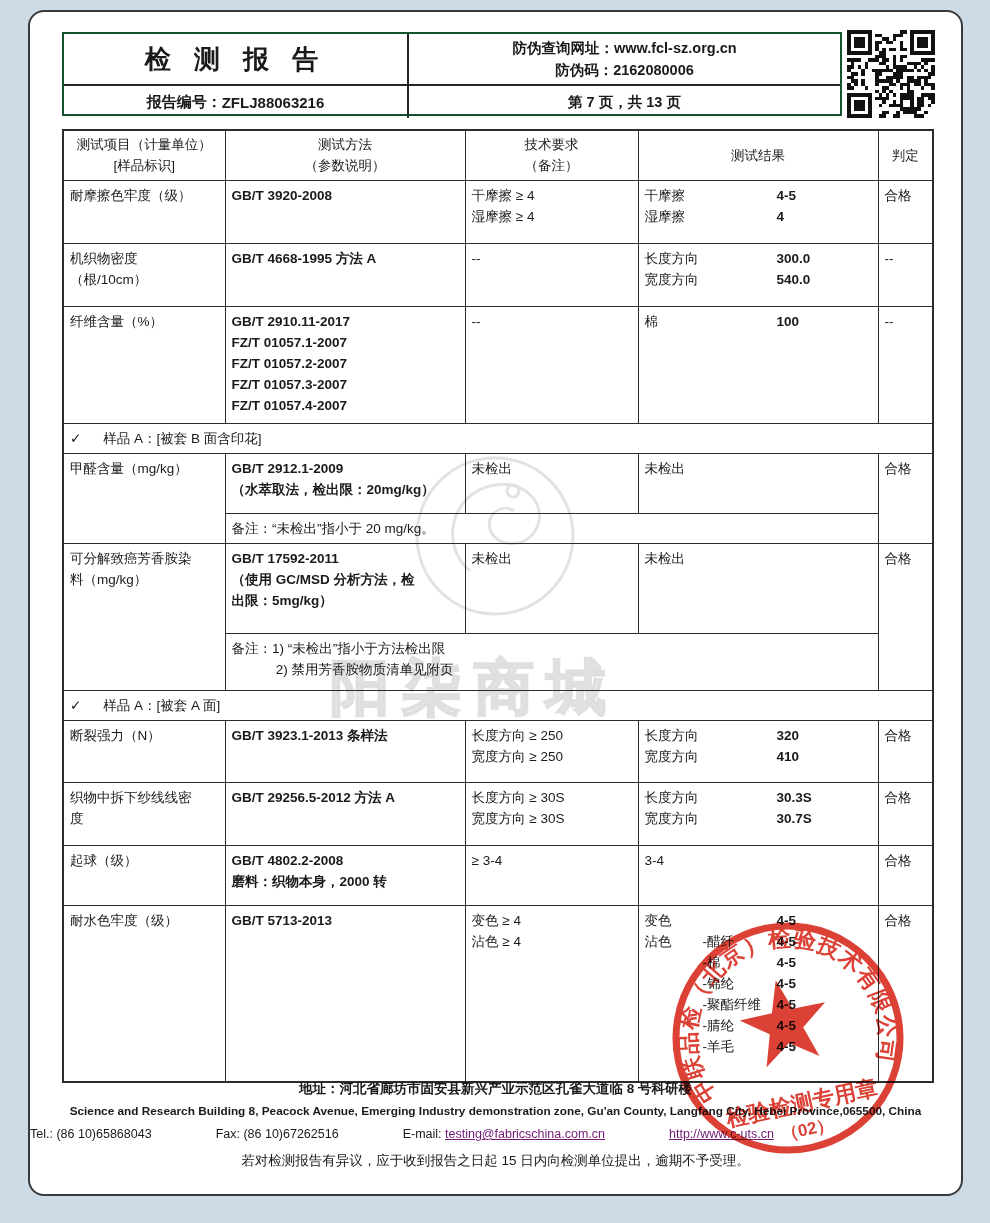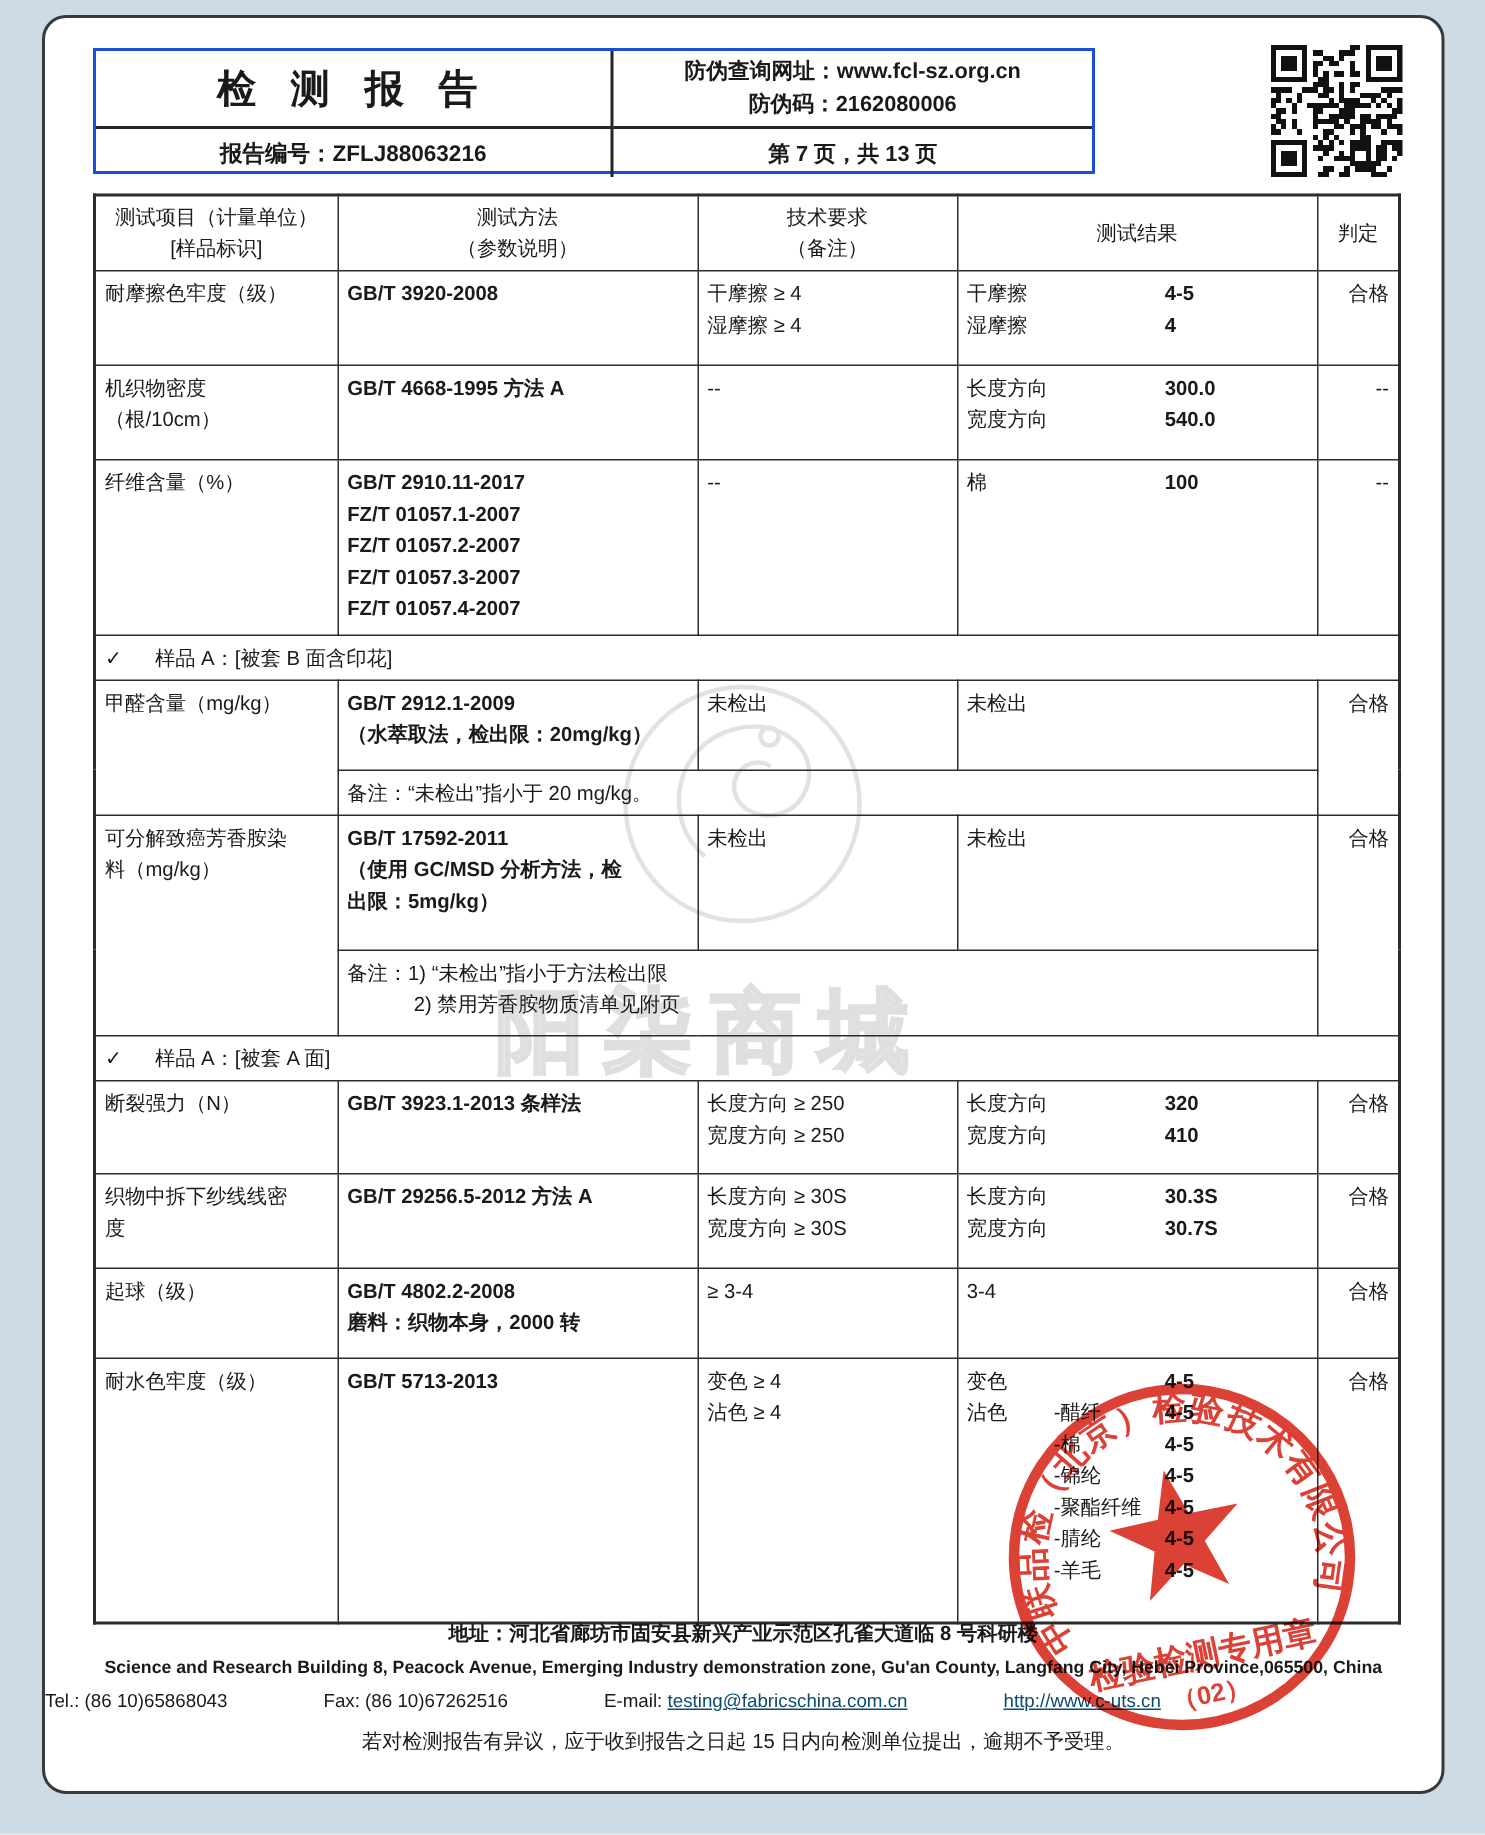--- a/index.html
+++ b/index.html
@@ -8,23 +8,23 @@
     background:#ccdbe6;
     font-family:"Liberation Sans", sans-serif;
     color:#1a1a1a;
   }
   .card{
     position:absolute;left:28px;top:10px;width:931px;height:1182px;
     background:#ffffff;border:2.5px solid #3a3a3a;border-radius:16px;
   }
   
   .hdr{
-    position:absolute;left:32px;top:20px;width:668px;height:84px;
+    position:absolute;left:32px;top:20px;width:780px;height:84px;
     display:grid;grid-template-columns:345px 1fr;grid-template-rows:52px 32px;
-    border:2px solid #1d4ed8;box-sizing:border-box;z-index:2;background:transparent;
+    border:2px solid #14532d;box-sizing:border-box;z-index:2;background:transparent;
   }
   .hcell{display:flex;align-items:center;justify-content:center;box-sizing:border-box}
   .title-cell{border-right:2px solid #262626;border-bottom:2px solid #262626;
     font-size:26px;font-weight:bold;letter-spacing:8px}
   .anti-cell{border-bottom:2px solid #262626;flex-direction:column;font-size:14.5px;line-height:22px;font-weight:bold}
   .repno-cell{border-right:2px solid #262626;font-weight:bold;font-size:15px}
   .page-cell{font-size:14.5px;font-weight:bold}
   .qr{position:absolute;left:817px;top:18px;width:88px;height:88px;z-index:2}
   
   table.main{
@@ -33,21 +33,21 @@
     font-size:13.5px;z-index:2;background:transparent;
     border:2px solid #2c2c2c;
   }
   .main th,.main td{border:1.5px solid #2c2c2c;vertical-align:top;padding:4px 6px;line-height:21px;font-weight:400;box-sizing:border-box;overflow:hidden}
   .main thead th{text-align:center;vertical-align:middle;padding:2px;height:50px;font-weight:400}
   .methc div{font-weight:bold}
   .rline{white-space:nowrap}
   .rl{display:inline-block;min-width:58px}
   .rs{display:inline-block;min-width:74px}
   .rv{font-weight:bold}
-  .vc{text-align:right}
+  .vc{text-align:left}
   .scell{font-weight:bold;padding:3px 6px}
   .chk{margin-right:22px}
   .ncell{}
   
   .wm-logo{position:absolute;left:379px;top:438px;z-index:1;opacity:.8}
   .wm-text{
     position:absolute;left:300px;top:636px;z-index:1;
     font-size:60px;font-weight:bold;letter-spacing:12px;
     color:rgba(160,160,160,0.16);
     -webkit-text-stroke:2px #dfdfdf;
@@ -56,21 +56,21 @@
   .stamp{
     position:absolute;left:633px;top:901px;width:250px;height:250px;
     transform:rotate(-12deg);opacity:.88;mix-blend-mode:multiply;z-index:6;
   }
   
   .f-line{position:absolute;left:0;width:100%;text-align:center;z-index:2}
   .f-addr{top:1068px;font-size:13.5px;font-weight:bold}
   .f-en{top:1092px;font-size:11.8px;font-weight:bold;white-space:nowrap}
   .f-tel{top:1115px;font-size:12.5px;font-weight:normal;display:flex;gap:64px}
   .f-notice{top:1140px;font-size:13.5px;font-weight:normal}
-  .f-tel a,.f-link{color:#0c4a6e;text-decoration:underline}
+  .f-tel a,.f-link{color:#701a75;text-decoration:underline}
 </style>
 </head>
 <body>
 
 <div class="card">
 
   <svg class="wm-logo" width="172" height="172" viewBox="0 0 172 172">
     <g fill="none" stroke="#dcdcdc" stroke-width="3">
       <circle cx="86" cy="86" r="78"></circle>
       <path d="M 61 121 C 31 96 41 46 81 36 C 116 27 141 56 126 81 C 114 100 86 96 81 79 C 77 64 93 53 105 61"></path>

